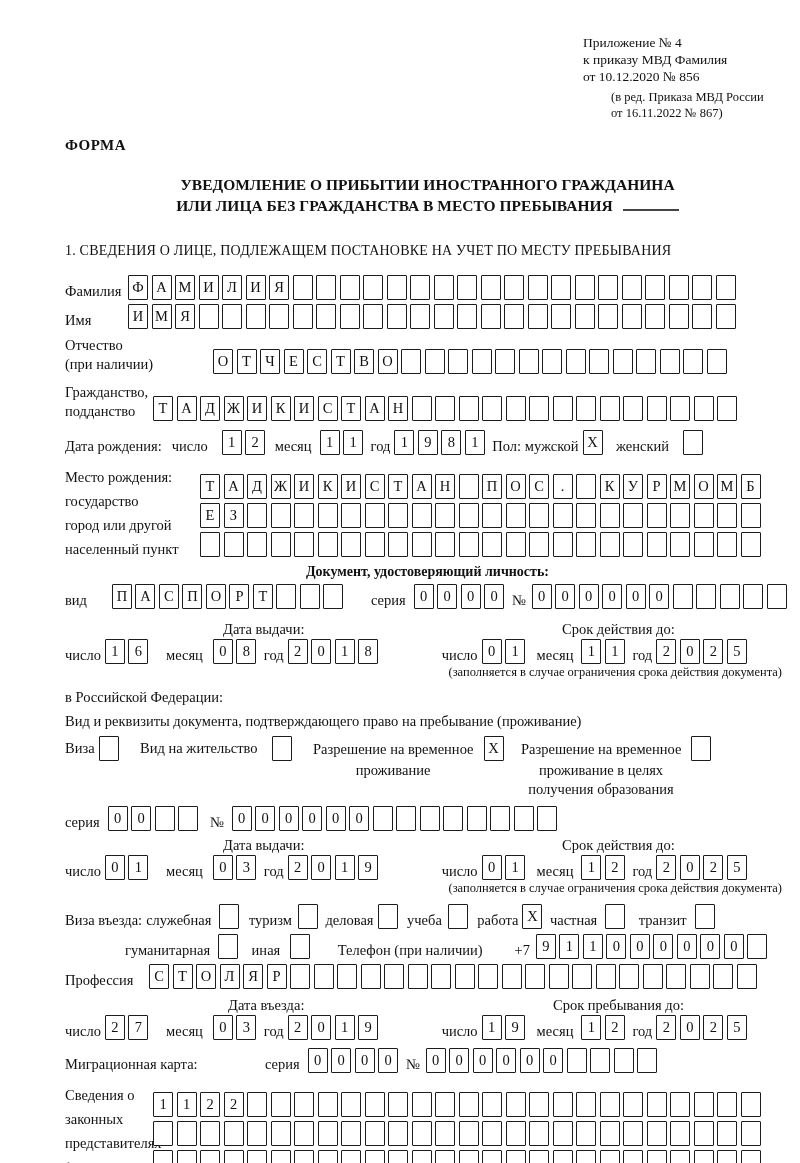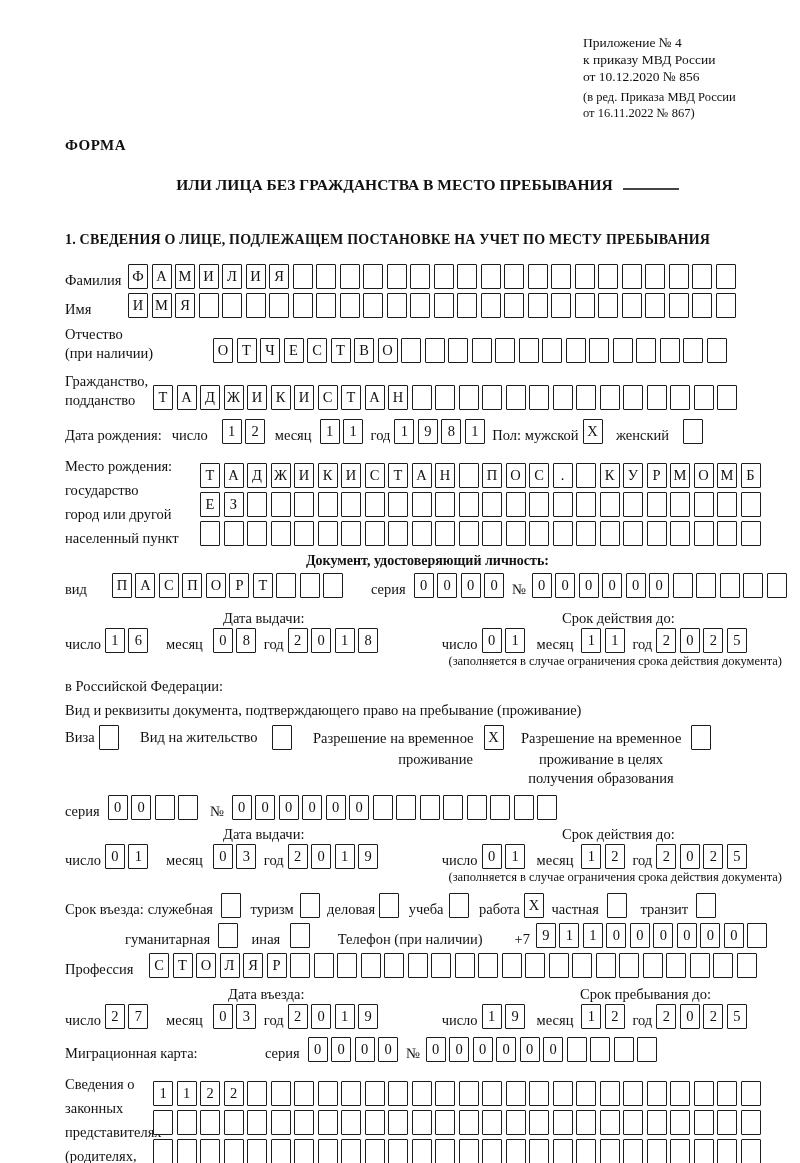--- a/index.html
+++ b/index.html
@@ -8,25 +8,25 @@
     width:800px;height:1163px;
     margin:0 auto;
     background:#ffffff;
     color:#111;
     font-family:"Liberation Serif","DejaVu Serif",serif;
     box-sizing:border-box;
     padding:34px 10px 0 65px;
     overflow:hidden;
   }
   .annex{width:195px;margin-left:auto;margin-right:12px;font-size:13.5px;line-height:17px;}
-  .annex .amend{font-size:12.5px;line-height:16px;margin-top:4px;}
+  .annex .amend{font-size:12.5px;line-height:16px;margin-top:4px;margin-left:28px;}
   .forma{text-align:left;margin-right:30px;margin-top:16px;font-weight:bold;font-size:15px;letter-spacing:.5px;}
   .title{ text-align:center;font-weight:bold;font-size:15.5px;line-height:21px;margin-top:20px;}
   .uline{display:inline-block;width:56px;border-bottom:2px solid #444;margin-left:10px;vertical-align:baseline;}
-  .sec1{margin-top:37px;font-weight:bold;font-size:14px;letter-spacing:.2px;}
+  .sec1{margin-top:27px;font-weight:normal;font-size:14px;letter-spacing:.2px;}
   .formbody{margin-top:16px;}
   .row{display:flex;align-items:flex-end;margin-bottom:4px;}
   .lbl{font-size:14.5px;line-height:17px;padding-top:4px;white-space:nowrap;}
   .lblblock{font-size:14.5px;line-height:19px;padding-top:3px;}
   .boxes{display:inline-flex;flex-wrap:nowrap;}
   .cell{
     box-sizing:border-box;width:20px;height:25px;
     border:1.6px solid #1c1c1c;border-radius:1px;
     margin-right:3.5px;background:#fff;
     display:inline-flex;align-items:center;justify-content:center;
@@ -51,31 +51,32 @@
   .optline .t{padding-top:4px;}
   .opts-row{display:flex;align-items:flex-start;margin-bottom:3px;}
 </style>
 </head>
 <body>
 
 <div class="page">
 
   <div class="annex">
     <div>Приложение № 4</div>
-    <div>к приказу МВД России</div>
+    <div>к приказу МВД Фамилия</div>
     <div>от 10.12.2020 № 856</div>
     <div class="amend">
       <div>(в ред. Приказа МВД России</div>
       <div>от 16.11.2022 № 867)</div>
     </div>
   </div>
 
   <div class="forma">ФОРМА</div>
 
   <div class="title">
+    <div>УВЕДОМЛЕНИЕ О ПРИБЫТИИ ИНОСТРАННОГО ГРАЖДАНИНА</div>
     <div><span>ИЛИ ЛИЦА БЕЗ ГРАЖДАНСТВА В МЕСТО ПРЕБЫВАНИЯ</span><span class="uline"></span></div>
   </div>
 
   <div class="sec1">1. СВЕДЕНИЯ О ЛИЦЕ, ПОДЛЕЖАЩЕМ ПОСТАНОВКЕ НА УЧЕТ ПО МЕСТУ ПРЕБЫВАНИЯ</div>
 
   <div class="formbody">
 
     <div class="row">
       <span class="lbl w63">Фамилия</span>
       <span class="boxes">
@@ -416,21 +417,21 @@
       <span class="boxes ml14">
           <span class="cell"></span>
         </span>
       <span class="optstack ml18">
         <span class="optline">
           <span class="t">Разрешение на временное</span>
           <span class="boxes ml10">
               <span class="cell">X</span>
             </span>
         </span>
-        <span style="display:block;margin-right:34px;text-align:right;">проживание</span>
+        <span style="display:block;margin-right:34px;">проживание</span>
       </span>
       <span class="optstack ml14">
         <span class="optline">
           <span class="t">Разрешение на временное</span>
           <span class="boxes ml10">
               <span class="cell"></span>
             </span>
         </span>
         <span style="display:block;margin-right:34px;">проживание в целях</span>
         <span style="display:block;margin-right:34px;">получения образования</span>
@@ -500,21 +501,21 @@
       <span class="boxes ml4">
           <span class="cell">2</span>
           <span class="cell">0</span>
           <span class="cell">2</span>
           <span class="cell">5</span>
         </span>
     </div>
     <div class="note">(заполняется в случае ограничения срока действия документа)</div>
 
     <div class="row" style="margin-bottom:5px;">
-      <span class="lbl">Срок въезда:</span>
+      <span class="lbl">Виза въезда:</span>
       <span class="lbl ml4">служебная</span>
       <span class="boxes ml8">
           <span class="cell"></span>
         </span>
       <span class="lbl ml6">туризм</span>
       <span class="boxes ml6">
           <span class="cell"></span>
         </span>
       <span class="lbl ml4">деловая</span>
       <span class="boxes ml4">
@@ -590,21 +591,21 @@
           <span class="cell"></span>
           <span class="cell"></span>
           <span class="cell"></span>
           <span class="cell"></span>
           <span class="cell"></span>
         </span>
     </div>
 
     <div class="dhead">
       <span class="a" style="left:163px;">Дата въезда:</span>
-      <span class="b" style="left:515px;">Срок пребывания до:</span>
+      <span class="b" style="left:488px;">Срок пребывания до:</span>
     </div>
     <div class="row" style="margin-bottom:8px;">
       <span class="lbl">число</span>
       <span class="boxes ml4">
           <span class="cell">2</span>
           <span class="cell">7</span>
         </span>
       <span class="lbl ml14">месяц</span>
       <span class="boxes ml10">
           <span class="cell">0</span>

